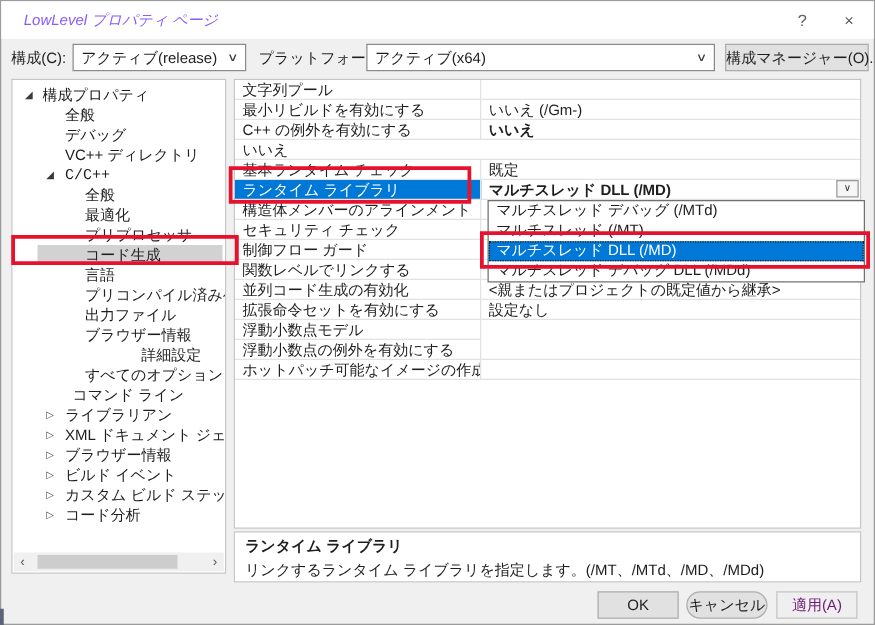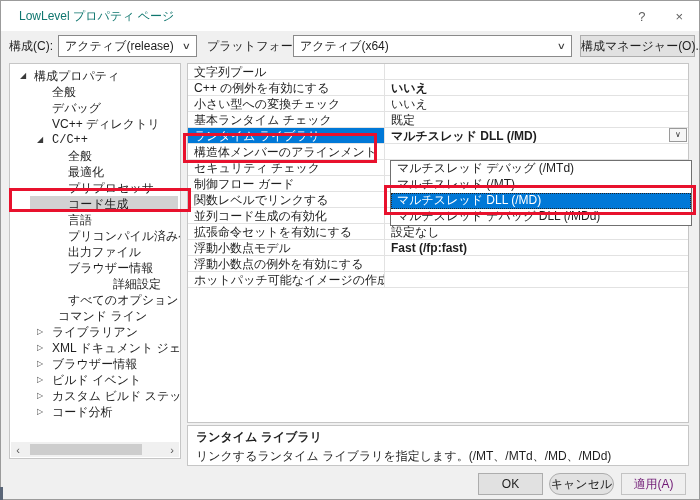--- a/index.html
+++ b/index.html
@@ -10,21 +10,21 @@
     font-size: 12px;
     color:#1e1e1e;
     background:#ffffff;
     overflow:hidden;
   }
   .dialog { position:absolute; inset:0; background:#f0f0f0; border:1px solid #9b9b9b; }
 
   
   .titlebar { position:absolute; top:0; left:0; right:0; height:30px; background:#ffffff;
               display:flex; align-items:center; padding:0 16px 0 18px; }
-  .title { color:#0f766e; white-space:nowrap; }
+  .title { color:#8b5cf6; white-space:nowrap;font-style:italic; }
   .tb-btns { margin-left:auto; display:flex; gap:30px; color:#5f5f5f; font-size:13px; }
   .tb-btn { cursor:default; }
 
   
   .cfg-label { position:absolute; line-height:22px; }
   .combo { position:absolute; height:22px; background:#fff; border:1px solid #8a8a8a;
            display:flex; align-items:center; padding:0 6px; white-space:nowrap; overflow:hidden; }
   .combo .chev { margin-left:auto; color:#3c3c3c; font-size:9px; transform:scaleX(1.4); }
   .btn { position:absolute; height:22px; background:#e1e1e1; border:1px solid #adadad;
          text-align:center; line-height:20px; white-space:nowrap; }
@@ -191,25 +191,28 @@
       <span class="arr right">›</span>
     </div>
   </div>
 
   <div class="grid" id="grid-rows">
       <div class="g-row">
         <div class="g-name">文字列プール</div>
         <div class="g-val"></div>
       </div>
       <div class="g-row">
+        <div class="g-name">最小リビルドを有効にする</div>
+        <div class="g-val">いいえ (/Gm-)</div>
+      </div>
+      <div class="g-row">
         <div class="g-name">C++ の例外を有効にする</div>
         <div class="g-val bold">いいえ</div>
       </div>
       <div class="g-row">
-        <div class="g-name">小さい型への変換チェック</div>
         <div class="g-val">いいえ</div>
       </div>
       <div class="g-row">
         <div class="g-name">基本ランタイム チェック</div>
         <div class="g-val">既定</div>
       </div>
       <div class="g-row sel">
         <div class="g-name">ランタイム ライブラリ</div>
         <div class="g-val bold">マルチスレッド DLL (/MD)<span class="cellcombo">∨</span></div>
       </div>
@@ -232,21 +235,20 @@
       <div class="g-row">
         <div class="g-name">並列コード生成の有効化</div>
         <div class="g-val">&lt;親またはプロジェクトの既定値から継承&gt;</div>
       </div>
       <div class="g-row">
         <div class="g-name">拡張命令セットを有効にする</div>
         <div class="g-val">設定なし</div>
       </div>
       <div class="g-row">
         <div class="g-name">浮動小数点モデル</div>
-        <div class="g-val bold">Fast (/fp:fast)</div>
       </div>
       <div class="g-row">
         <div class="g-name">浮動小数点の例外を有効にする</div>
         <div class="g-val"></div>
       </div>
       <div class="g-row">
         <div class="g-name">ホットパッチ可能なイメージの作成</div>
         <div class="g-val"></div>
       </div>
     </div>

